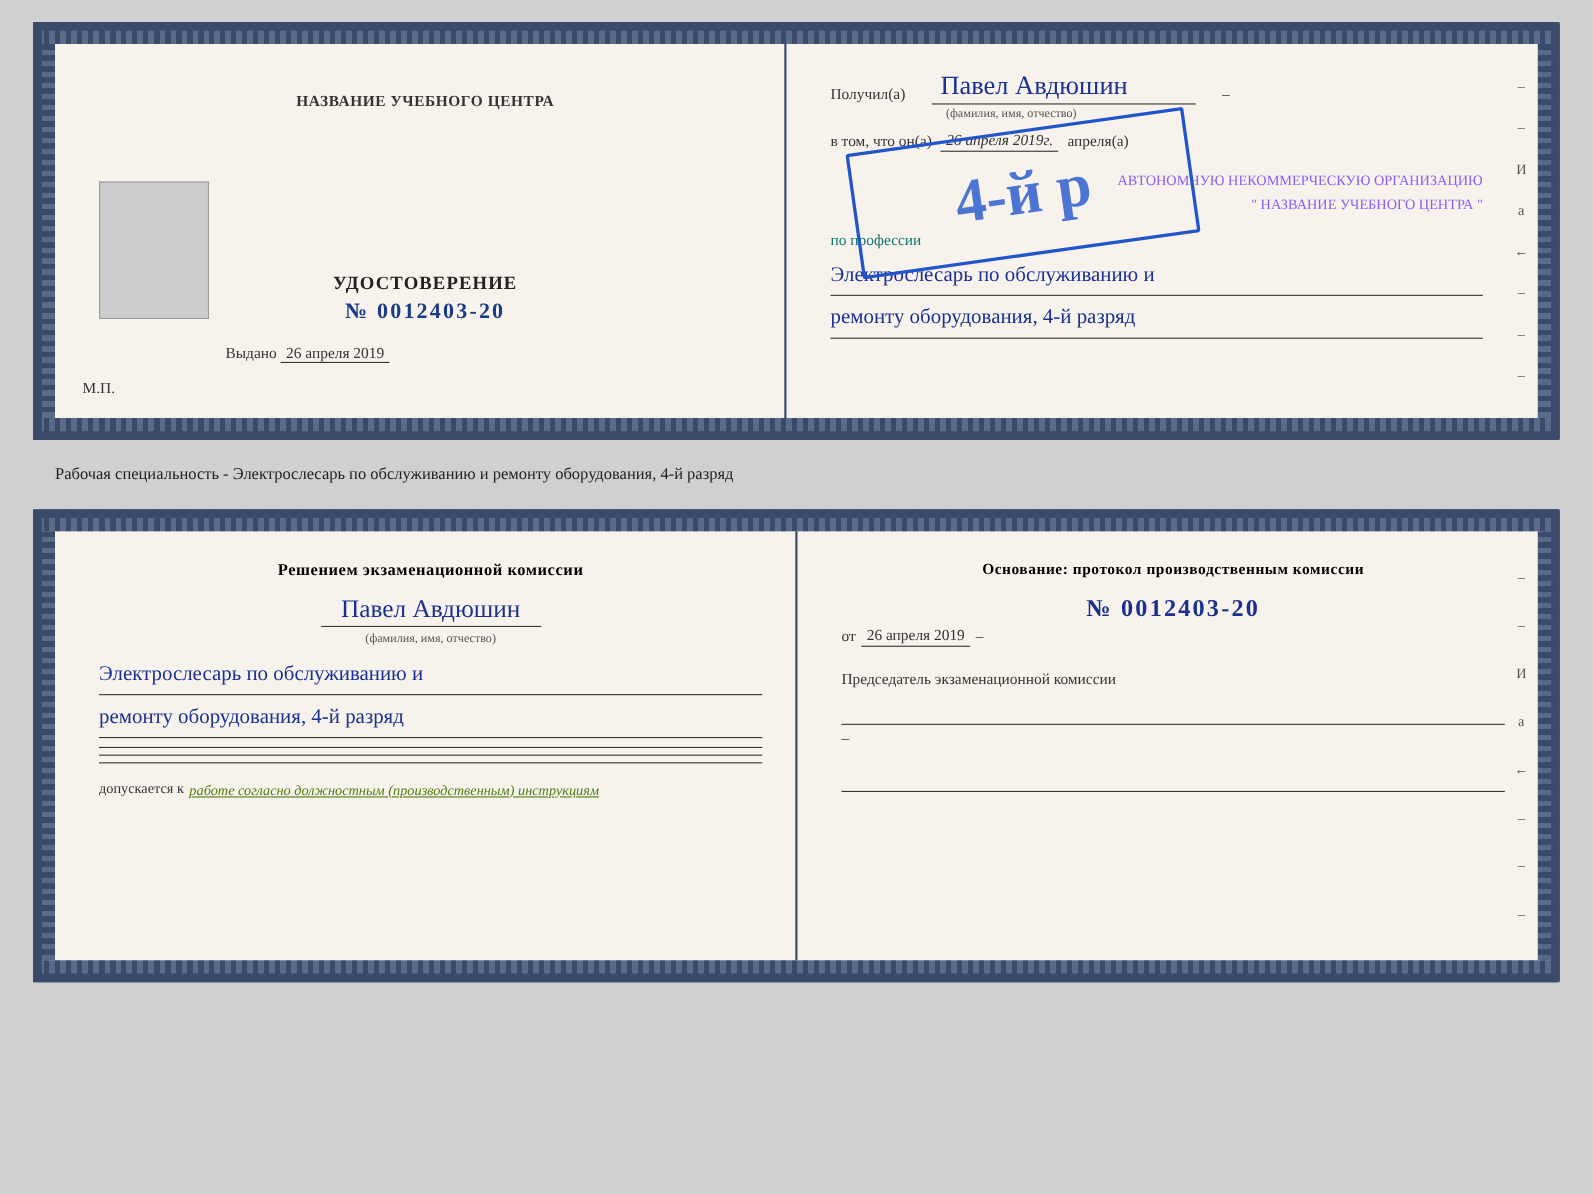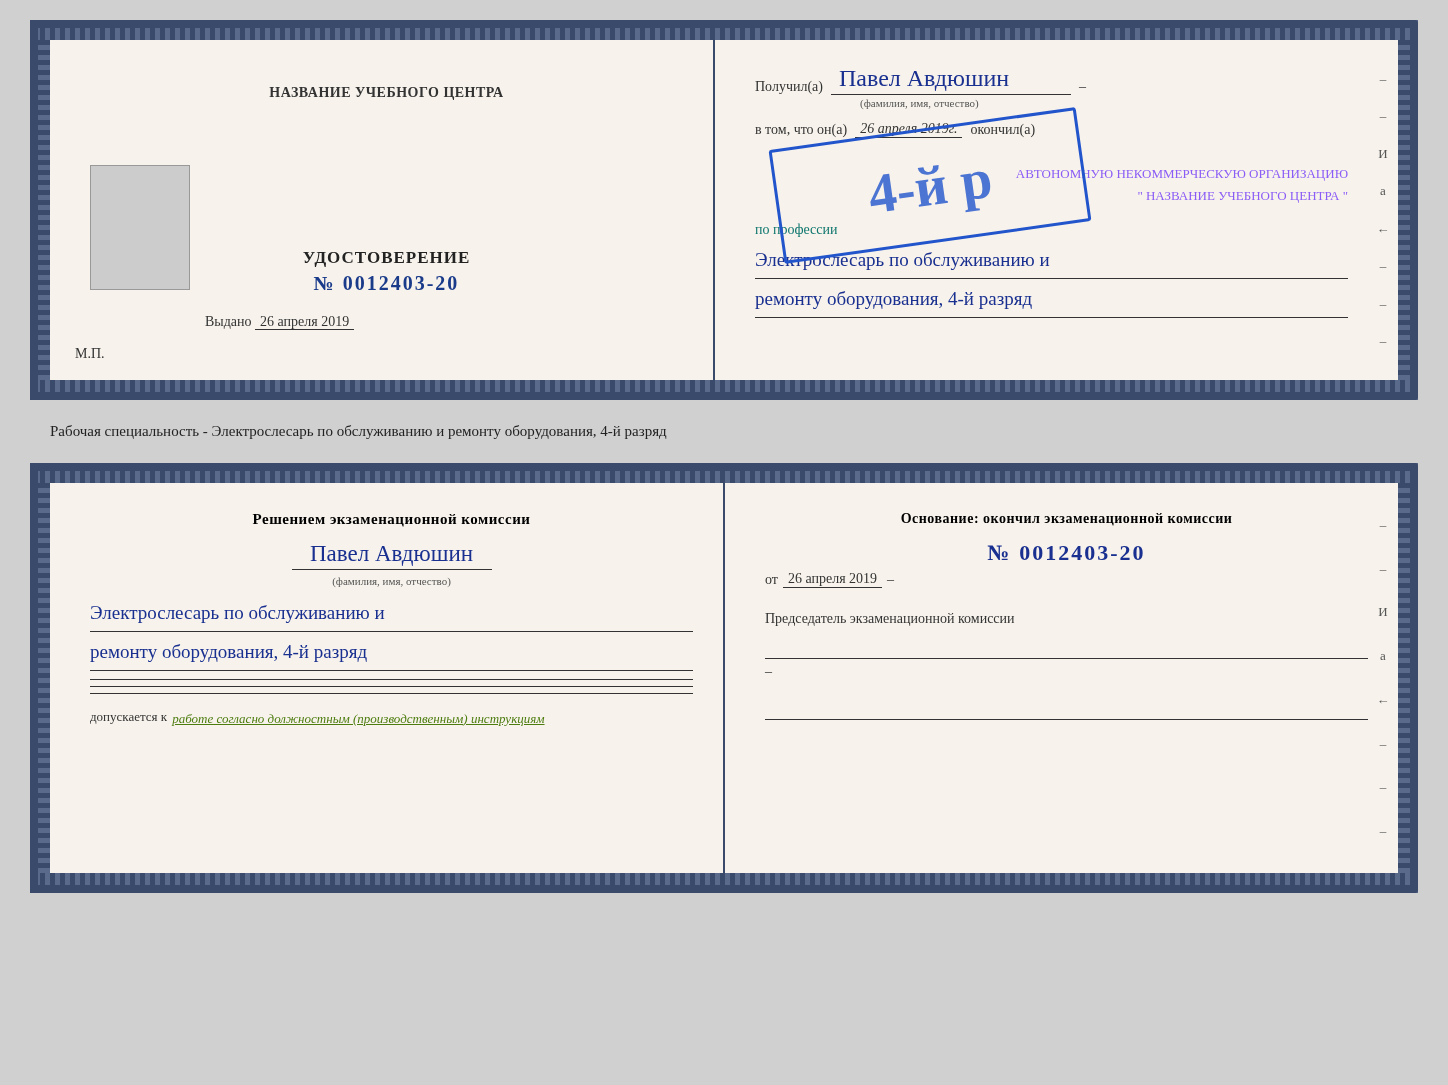--- a/index.html
+++ b/index.html
@@ -98,31 +98,31 @@
             <span>–</span>
             <span>–</span>
             <span>И</span>
             <span>а</span>
             <span>←</span>
             <span>–</span>
             <span>–</span>
             <span>–</span>
           </div>
 
-          <div style="display:flex; align-items:flex-end; gap:8px; margin-top:10px; margin-bottom:2px;">
+          <div style="display:flex; align-items:flex-end; gap:24px; margin-top:10px; margin-bottom:2px;">
             <span style="font-size:14px; color:#333;">Получил(а)</span>
             <span style="font-family:'Brush Script MT',cursive; font-size:24px; color:#1a3090; border-bottom:1px solid #333; padding:0 8px 2px 8px; min-width:240px;">Павел Авдюшин</span>
             <span style="font-size:14px; color:#333;">–</span>
           </div>
           <div style="font-size:11px; color:#555; margin-left:105px; margin-bottom:12px;">(фамилия, имя, отчество)</div>
 
-          <div style="font-size:14px; color:#333; margin-bottom:20px; display:flex; align-items:center; gap:8px;">
+          <div style="font-size:14px; color:#333; margin-bottom:10px; display:flex; align-items:center; gap:8px;">
             <span>в том, что он(а)</span>
             <span style="font-style:italic; border-bottom:1px solid #333; padding:0 5px;">26 апреля 2019г.</span>
-            <span>окончил(а)</span>
+            <span>апреля(а)</span>
           </div>
 
           <div style="position:relative; margin-bottom:10px; padding:5px 0;">
             <div style="font-size:13px; font-weight:normal; text-transform:uppercase; text-align:right; line-height:1.7; color:#8b5cf6;">
               <div>АВТОНОМНУЮ НЕКОММЕРЧЕСКУЮ ОРГАНИЗАЦИЮ</div>
               <div>" НАЗВАНИЕ УЧЕБНОГО ЦЕНТРА "</div>
             </div>
 
             <div style="position:absolute; top:-30px; left:20px; width:310px; height:115px; border:3px solid #2255cc; border-radius:3px; transform:rotate(-8deg); display:flex; align-items:center; justify-content:center; pointer-events:none; z-index:5;">
               <span style="font-family:'Brush Script MT',cursive; font-size:56px; font-weight:bold; color:#2255cc; opacity:0.8;">4-й р</span>
@@ -184,21 +184,21 @@
             <span>–</span>
             <span>–</span>
             <span>И</span>
             <span>а</span>
             <span>←</span>
             <span>–</span>
             <span>–</span>
             <span>–</span>
           </div>
 
-          <div style="font-size:14px; font-weight:bold; text-align:center; letter-spacing:0.5px; line-height:1.6; margin-bottom:10px;">Основание: окончил экзаменационной комиссии</div>
+          <div style="font-size:14px; font-weight:bold; text-align:center; letter-spacing:0.5px; line-height:1.6; margin-bottom:10px;">Основание: протокол производственным комиссии</div>
 
           <div style="font-size:22px; font-weight:bold; color:#1a3090; text-align:center; letter-spacing:2px; margin:8px 0 5px 0;">№ 0012403-20</div>
 
           <div style="font-size:14px; color:#333; margin-bottom:20px; display:flex; align-items:center; gap:5px;">
             <span>от</span>
             <span style="border-bottom:1px solid #333; padding:0 5px;">26 апреля 2019</span>
             <span style="font-size:14px; color:#333;">–</span>
           </div>
 
           <div style="margin-top:10px;">

